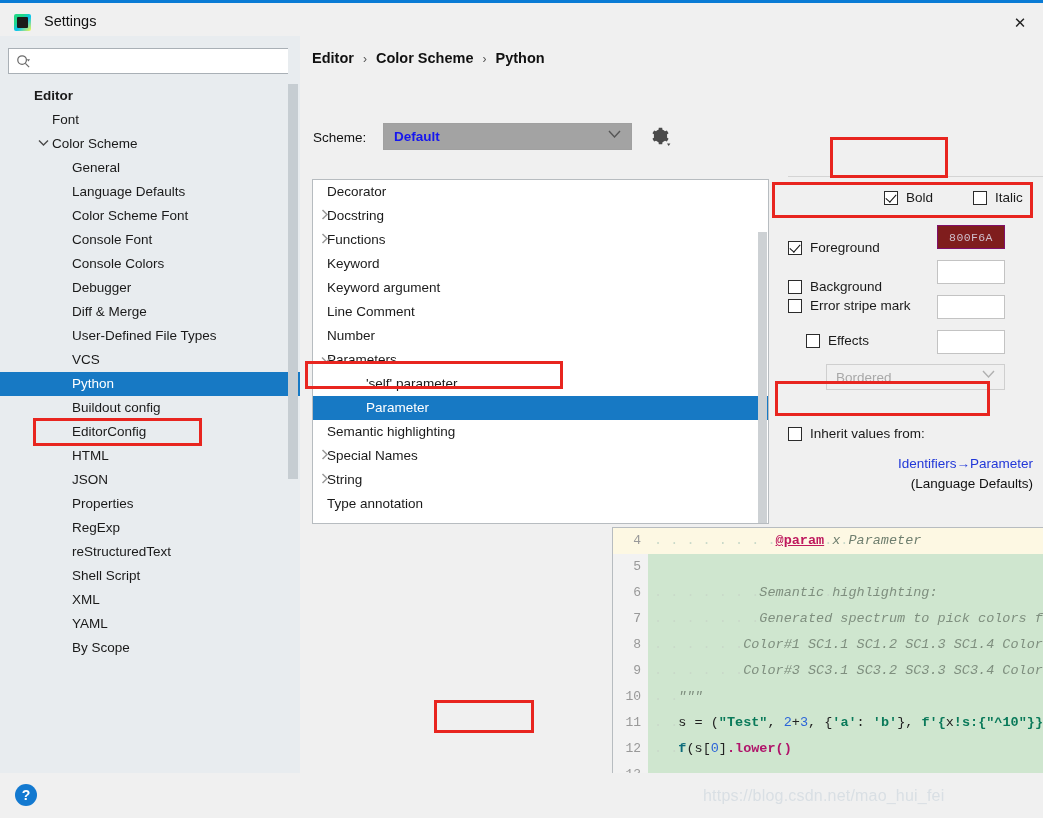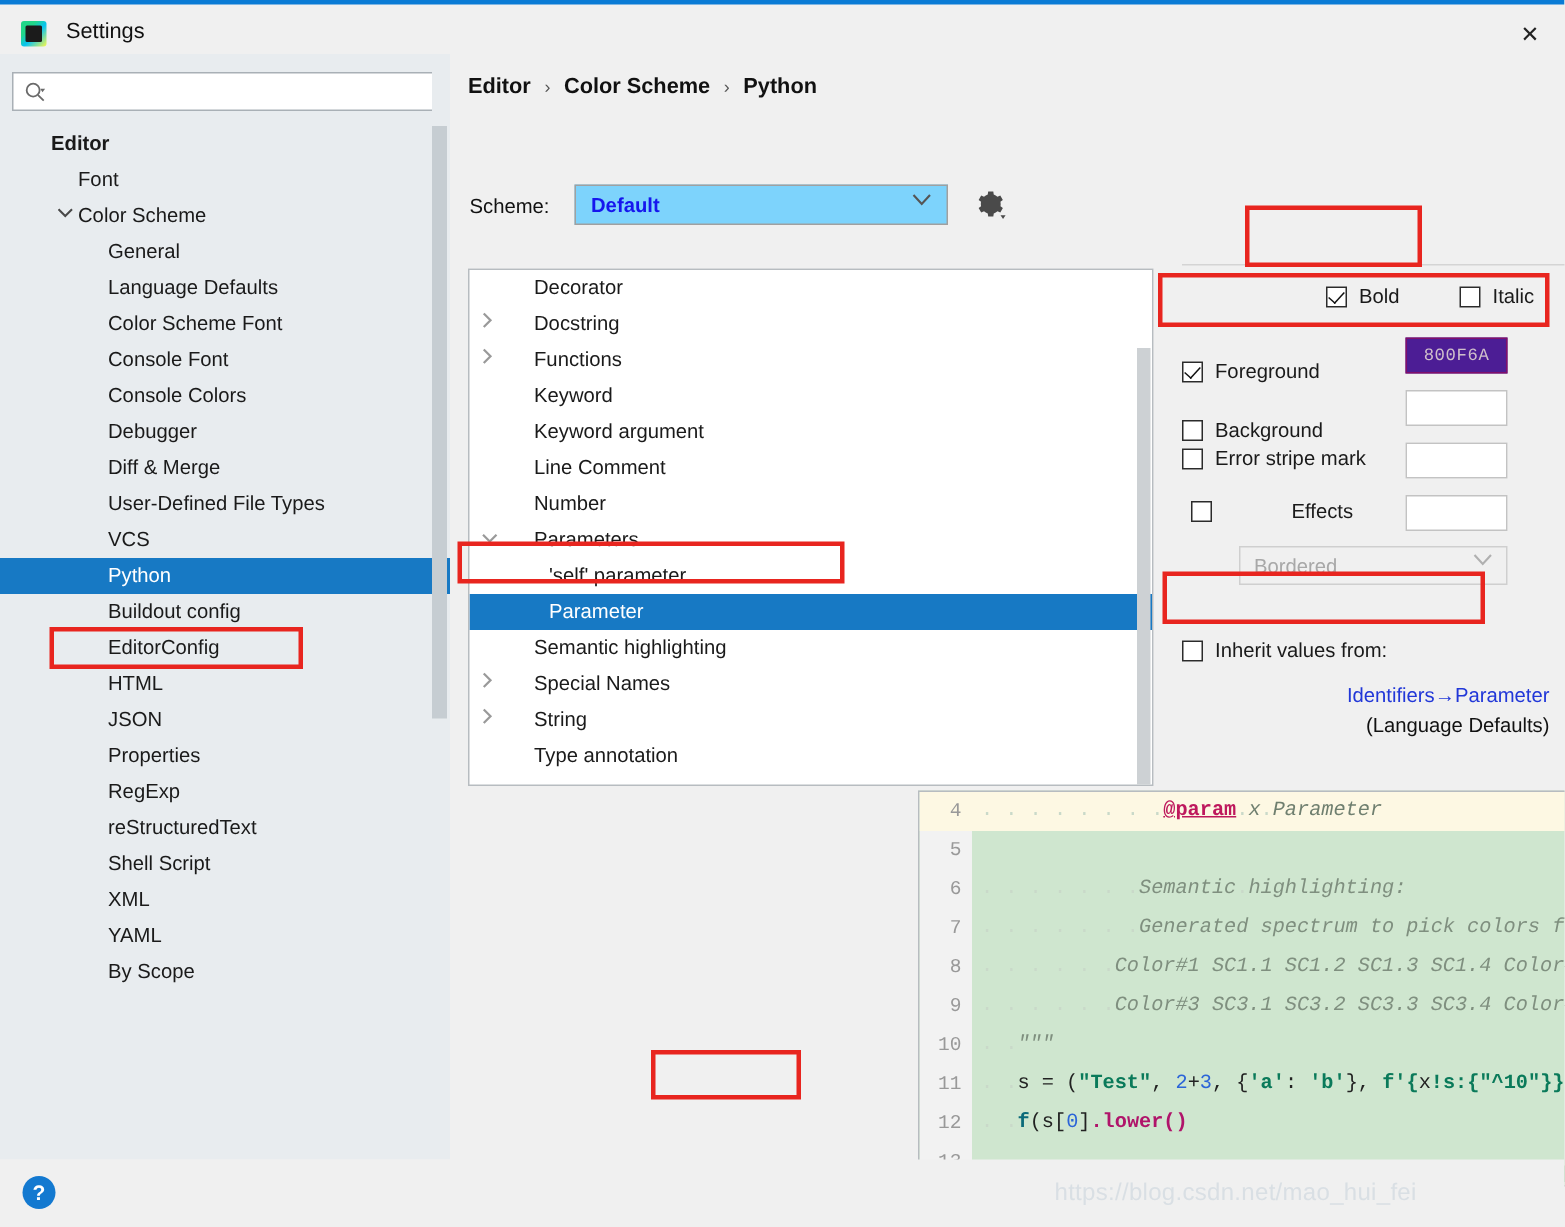--- a/index.html
+++ b/index.html
@@ -89,36 +89,36 @@
   #right-pane{
     position:absolute;left:300px;top:36px;width:743px;height:737px;background:#f0f0f0;
   }
   #breadcrumb{
     position:absolute;left:12px;top:14px;font-size:14.5px;font-weight:bold;color:#111;
   }
   #breadcrumb .sep{color:#555;font-weight:normal;padding:0 5px;font-size:12px;}
   #scheme-label{position:absolute;left:13px;top:94px;font-size:13.5px;color:#111;}
   #scheme-select{
     position:absolute;left:83px;top:87px;width:249px;height:27px;
-    background:#7dd3fc;border:1px solid #a0a0a0;box-sizing:border-box;
+    background:#a3a3a3;border:1px solid #a0a0a0;box-sizing:border-box;
     display:flex;align-items:center;cursor:pointer;
   }
   #scheme-select .val{padding-left:10px;color:#1616ee;font-weight:bold;font-size:13.5px;}
   #scheme-select .arr{position:absolute;right:10px;top:5px;color:#555;font-size:11px;}
   #gear-btn{
     position:absolute;left:348px;top:88px;width:24px;height:24px;cursor:pointer;
   }
 
   
   #cs-list{
     position:absolute;left:12px;top:143px;width:457px;height:345px;
     background:#fff;border:1px solid #b7bcc0;box-sizing:border-box;overflow:hidden;
   }
   .cs-row{height:24px;line-height:24px;position:relative;white-space:nowrap;cursor:default;}
-  .cs-row .lbl{font-size:13.5px;padding-left:43px;display:inline-block;}
+  .cs-row .lbl{font-size:13.5px;padding-left:14px;display:inline-block;}
   .cs-row.ind .lbl{padding-left:53px;}
   .cs-row.sel{background:#1779c4;}
   .cs-row.sel .lbl{color:#fff;}
   .cs-chev{position:absolute;left:8px;top:0;height:24px;line-height:24px;font-size:11px;color:#a0a0a0;}
   #cs-scroll-thumb{
     position:absolute;right:1px;top:52px;width:9px;height:293px;background:#cdd1d4;
   }
 
   
   #attr-panel{position:absolute;left:478px;top:140px;width:260px;height:348px;}
@@ -131,21 +131,21 @@
   .cb.checked::after{
     content:"";position:absolute;left:3px;top:0px;width:5px;height:9px;
     border:solid #111;border-width:0 1.6px 1.6px 0;transform:rotate(42deg);
   }
   .cbrow .txt{margin-left:8px;font-size:13.5px;white-space:nowrap;}
   .swatch{
     position:absolute;width:68px;height:24px;border:1px solid #c3c3c3;box-sizing:border-box;
     background:#fff;cursor:pointer;
   }
   .swatch.filled{
-    background:#4c1d95;border-color:#800f6a;
+    background:#7f1d1d;border-color:#800f6a;
     color:#cfbfcb;font-family:"Liberation Mono", monospace;font-size:11.5px;
     display:flex;align-items:center;justify-content:center;letter-spacing:.4px;
   }
   #effects-select{
     position:absolute;left:48px;top:188px;width:179px;height:26px;
     background:#f0f0f0;border:1px solid #cfcfcf;box-sizing:border-box;
     color:#a8a8a8;font-size:13.5px;display:flex;align-items:center;
   }
   #effects-select .val{padding-left:9px;}
   #effects-select .arr{position:absolute;right:9px;top:4px;font-size:11px;color:#b0b0b0;}
@@ -390,21 +390,21 @@
       <span class="txt">Background</span>
     </div>
     <div class="swatch" style="left:159px;top:84px;"></div>
 
     <div class="cbrow" style="left:10px;top:122px;">
       <span class="cb"></span>
       <span class="txt">Error stripe mark</span>
     </div>
     <div class="swatch" style="left:159px;top:119px;"></div>
 
-    <div class="cbrow" style="left:16px;top:157px;gap:45px;">
+    <div class="cbrow" style="left:28px;top:157px;">
       <span class="cb"></span>
       <span class="txt">Effects</span>
     </div>
     <div class="swatch" style="left:159px;top:154px;"></div>
 
     <div id="effects-select">
       <span class="val">Bordered</span>
       <span class="arr">
         <svg width="13" height="9" viewBox="0 0 13 9">
             <polyline points="1,1 6.5,7 12,1" fill="none" stroke="#b0b0b0" stroke-width="1.4"></polyline>

